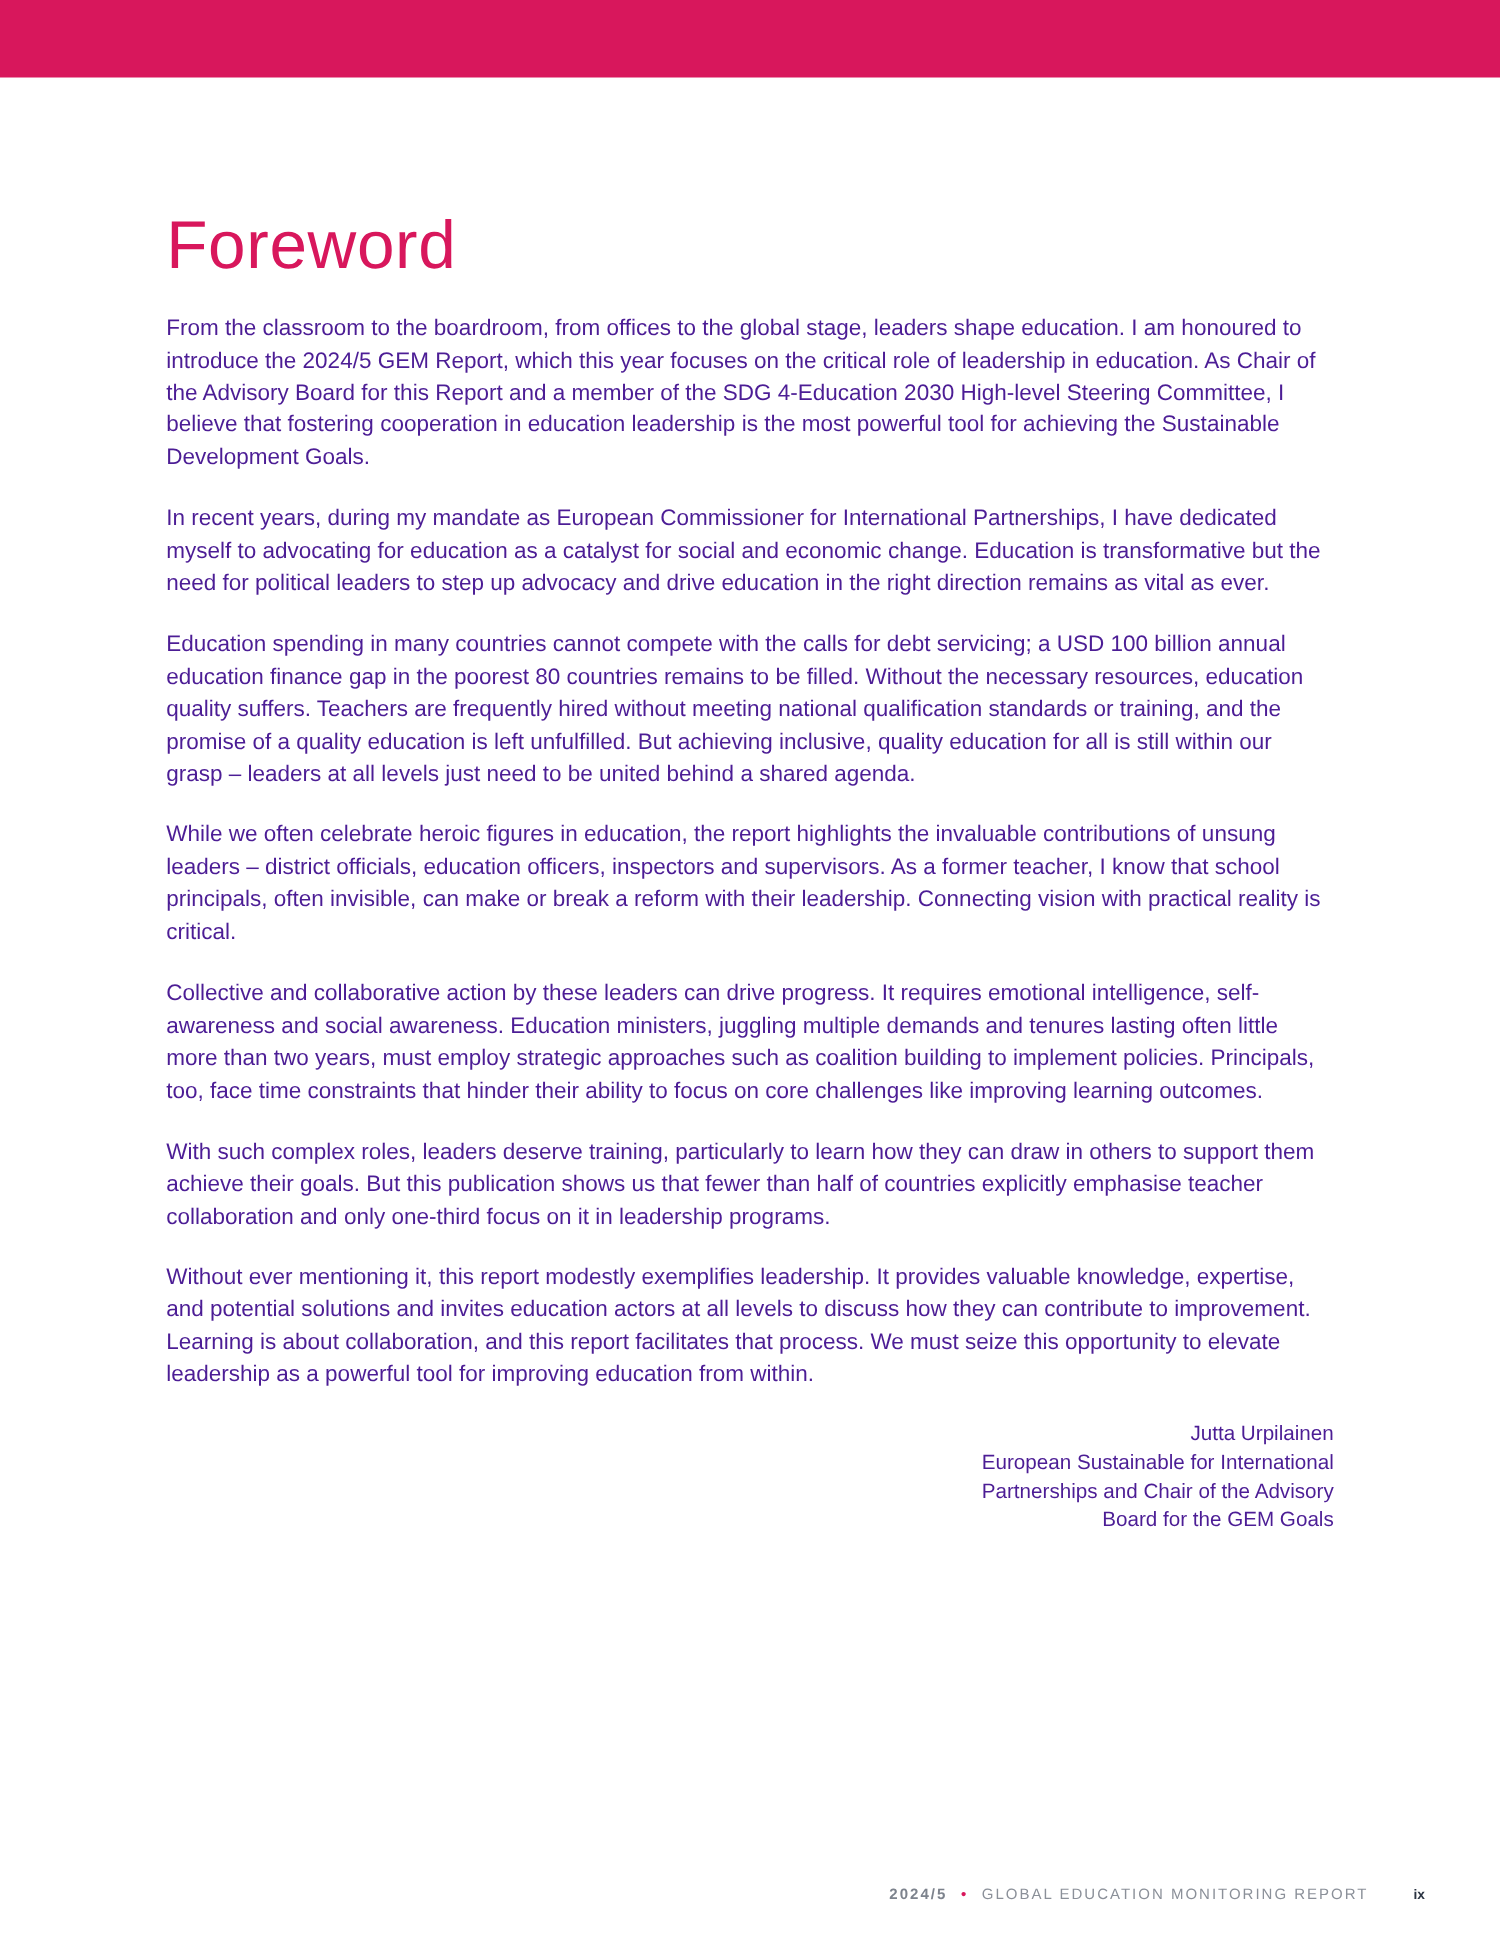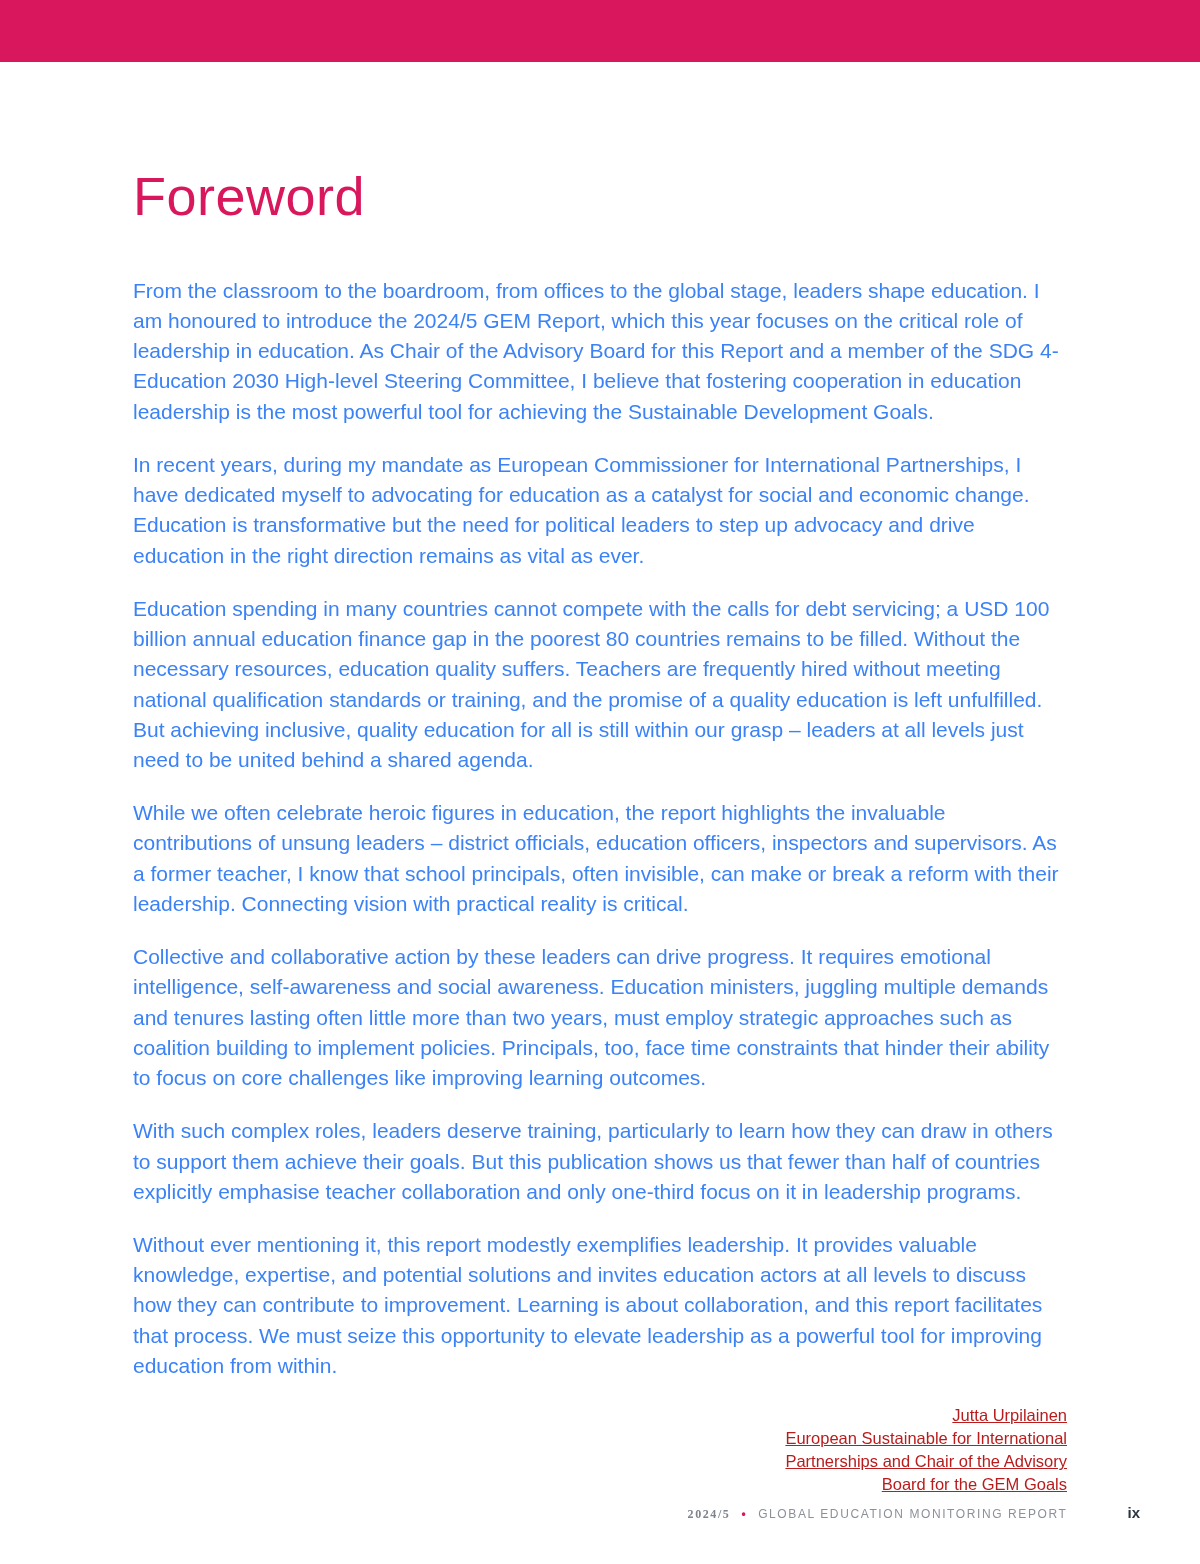--- a/index.html
+++ b/index.html
@@ -25,37 +25,36 @@
   .page-title {
     margin-top: 106px;
     font-size: 54px;
     line-height: 1.05;
     font-weight: 300;
     color: #d8175c;
     letter-spacing: 0.5px;
   }
 
   .body-copy {
-    margin-top: 51px;
-    color: #3b82f6;
-    font-size: 21px;
+    margin-top: 25px;
+    color: #4c1d95;
+    font-size: 18px;
     line-height: 1.44;
   }
 
   .body-copy p {
     margin-bottom: 23px;
   }
 
   .signature {
     margin-top: 16px;
     text-align: right;
-    color: #b91c1c;
+    color: #4c1d95;
     font-size: 16.5px;
     line-height: 1.4;
-    text-decoration: underline;
   }
 
   .footer {
     position: absolute;
     left: 0;
     right: 0;
     bottom: 42px;
     padding: 0 60px 0 133px;
     display: flex;
     justify-content: flex-end;
@@ -66,38 +65,37 @@
     color: #8b9099;
     font-size: 12px;
     letter-spacing: 1.6px;
     font-weight: bold;
     white-space: nowrap;
   }
 
   .footer .edition {
     color: #7d838d;
     font-weight: bold;
-    font-family: Liberation Serif, serif;
   }
 
   .footer .dot {
     color: #d8175c;
     margin: 0 6px;
     font-weight: bold;
   }
 
   .footer .report-name {
     color: #8b9099;
     font-weight: normal;
   }
 
   .footer .page-number {
-    margin-left: 60px;
+    margin-left: 36px;
     color: #2b3442;
-    font-size: 15px;
+    font-size: 11px;
     font-weight: bold;
   }
 </style>
 </head>
 <body>
 
 <div class="topbar"></div>
 
 <div class="content">
 

